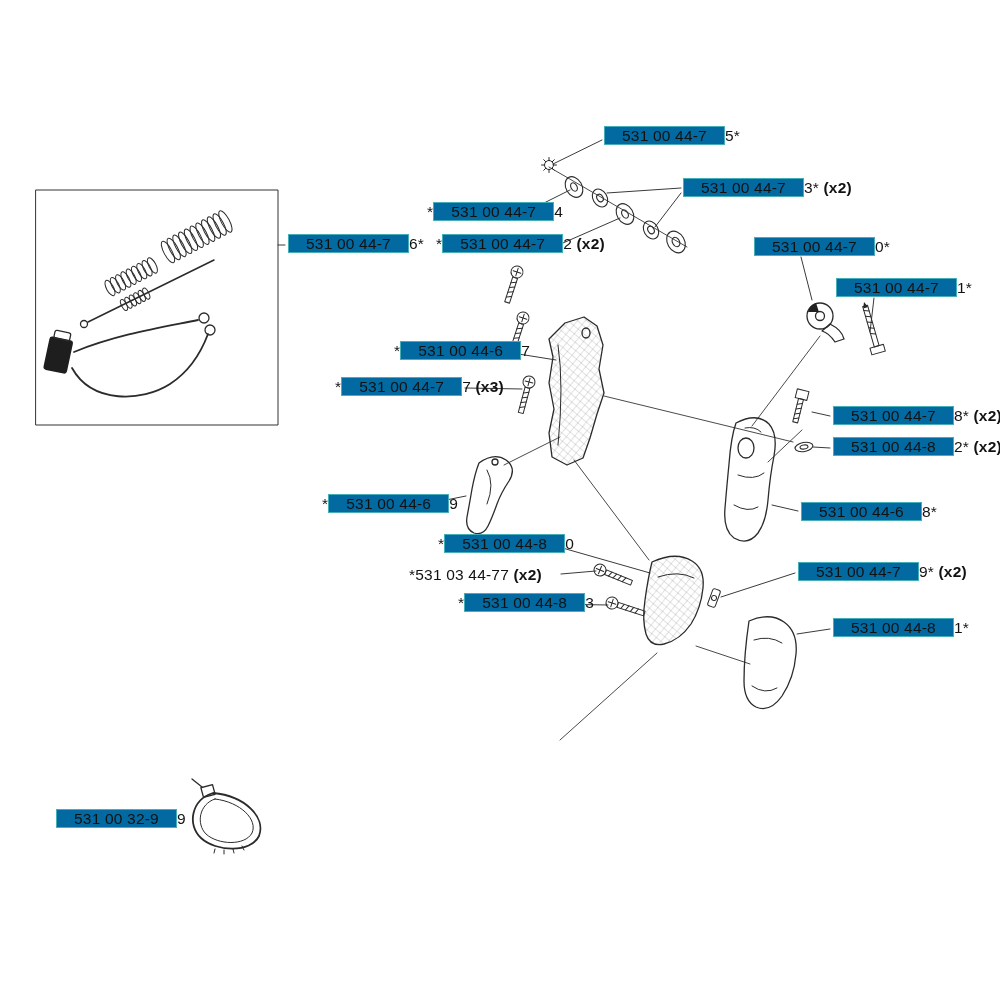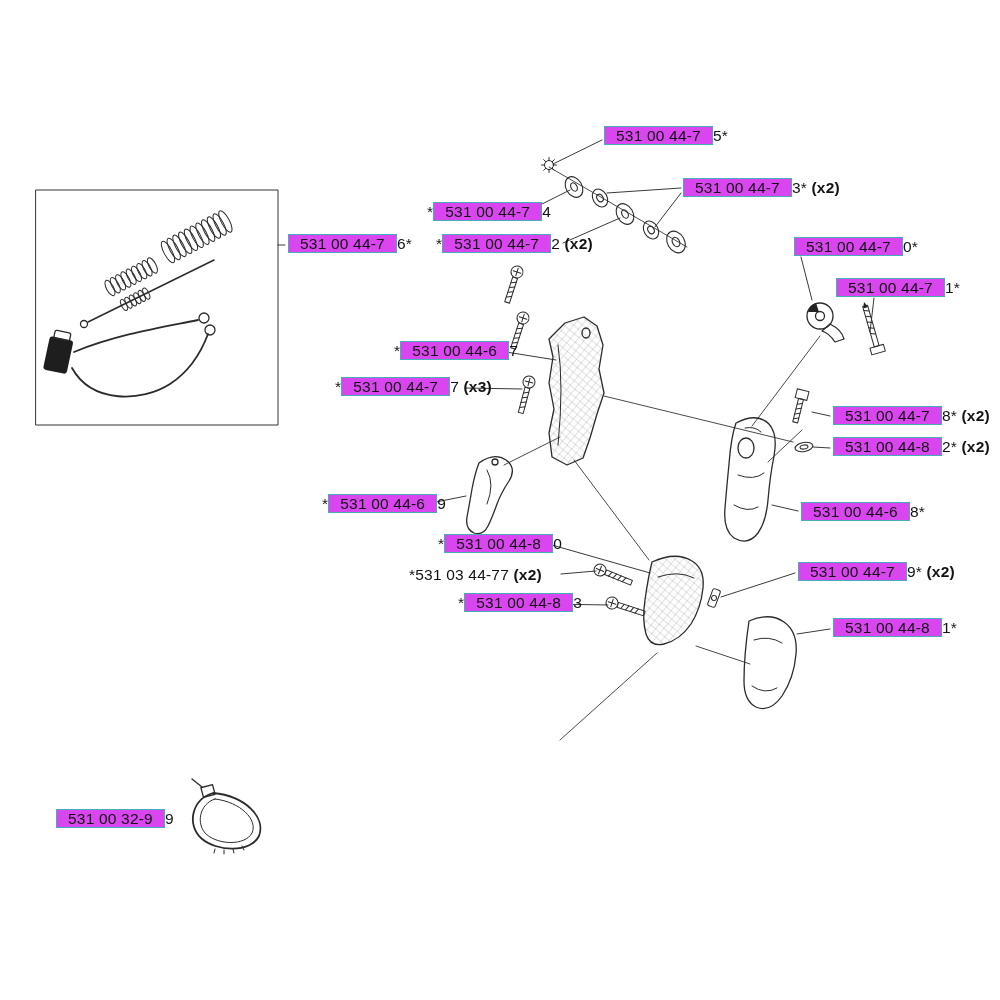--- a/index.html
+++ b/index.html
@@ -6,21 +6,21 @@
   #canvas{
     position:relative;width:1000px;height:1000px;background:#ffffff;
     font-family:"Liberation Sans", sans-serif;overflow:hidden;
   }
   #diagram-svg{position:absolute;left:0;top:0;}
   .part-label{
     position:absolute;font-size:15.5px;color:#121212;white-space:nowrap;
     letter-spacing:.2px;line-height:20px;cursor:pointer;
   }
   .part-label .hl{
-    background:#d946ef;border:1px solid #46aeb8;padding:0 11px;
+    background:#0369a1;border:1px solid #46aeb8;padding:0 17px;
   }
   .part-label .qty{font-weight:bold;}
 </style>
 </head>
 <body>
 
 <div id="canvas">
 
   <svg id="diagram-svg" width="1000" height="1000" viewBox="0 0 1000 1000">
     <defs>
@@ -286,21 +286,21 @@
 
     </g>
   </svg>
 
   <div id="labels">
       <div class="part-label" style="left: 604px; top: 126px;"><span></span><span class="hl">531 00 44-7</span><span>5*</span><span class="qty"></span></div>
       <div class="part-label" style="left: 683px; top: 178px;"><span></span><span class="hl">531 00 44-7</span><span>3*</span><span class="qty"> (x2)</span></div>
       <div class="part-label" style="left: 427px; top: 202px;"><span>*</span><span class="hl">531 00 44-7</span><span>4</span><span class="qty"></span></div>
       <div class="part-label" style="left: 288px; top: 234px;"><span></span><span class="hl">531 00 44-7</span><span>6*</span><span class="qty"></span></div>
       <div class="part-label" style="left: 436px; top: 234px;"><span>*</span><span class="hl">531 00 44-7</span><span>2</span><span class="qty"> (x2)</span></div>
-      <div class="part-label" style="left: 794px; top: 237px;"><span></span><span class="hl">531 00 44-7</span><span>0*</span><span class="qty"></span></div>
+      <div class="part-label" style="left: 754px; top: 237px;"><span></span><span class="hl">531 00 44-7</span><span>0*</span><span class="qty"></span></div>
       <div class="part-label" style="left: 836px; top: 278px;"><span></span><span class="hl">531 00 44-7</span><span>1*</span><span class="qty"></span></div>
       <div class="part-label" style="left: 394px; top: 341px;"><span>*</span><span class="hl">531 00 44-6</span><span>7</span><span class="qty"></span></div>
       <div class="part-label" style="left: 335px; top: 377px;"><span>*</span><span class="hl">531 00 44-7</span><span>7</span><span class="qty"> (x3)</span></div>
       <div class="part-label" style="left: 833px; top: 406px;"><span></span><span class="hl">531 00 44-7</span><span>8*</span><span class="qty"> (x2)</span></div>
       <div class="part-label" style="left: 833px; top: 437px;"><span></span><span class="hl">531 00 44-8</span><span>2*</span><span class="qty"> (x2)</span></div>
       <div class="part-label" style="left: 322px; top: 494px;"><span>*</span><span class="hl">531 00 44-6</span><span>9</span><span class="qty"></span></div>
       <div class="part-label" style="left: 801px; top: 502px;"><span></span><span class="hl">531 00 44-6</span><span>8*</span><span class="qty"></span></div>
       <div class="part-label" style="left: 438px; top: 534px;"><span>*</span><span class="hl">531 00 44-8</span><span>0</span><span class="qty"></span></div>
       <div class="part-label" style="left: 798px; top: 562px;"><span></span><span class="hl">531 00 44-7</span><span>9*</span><span class="qty"> (x2)</span></div>
       <div class="part-label" style="left: 409px; top: 565px;"><span>*</span><span>531 03 44-77</span><span class="qty"> (x2)</span></div>

